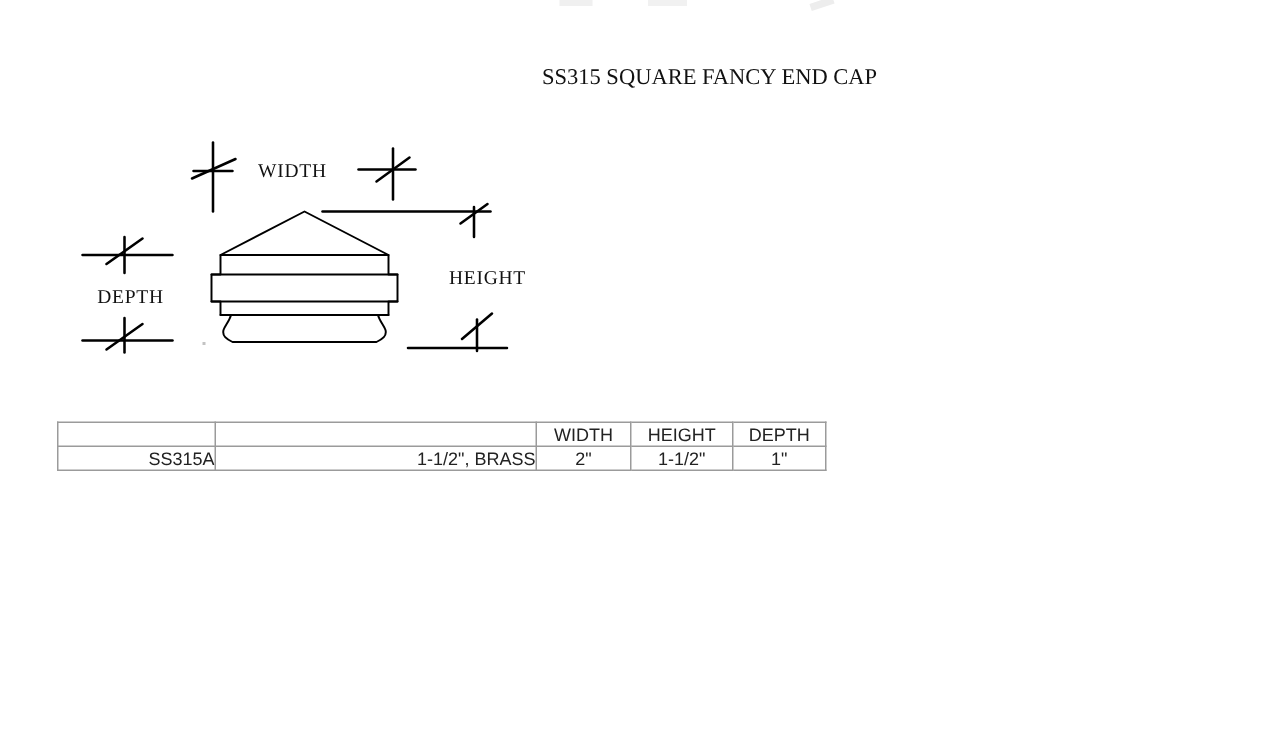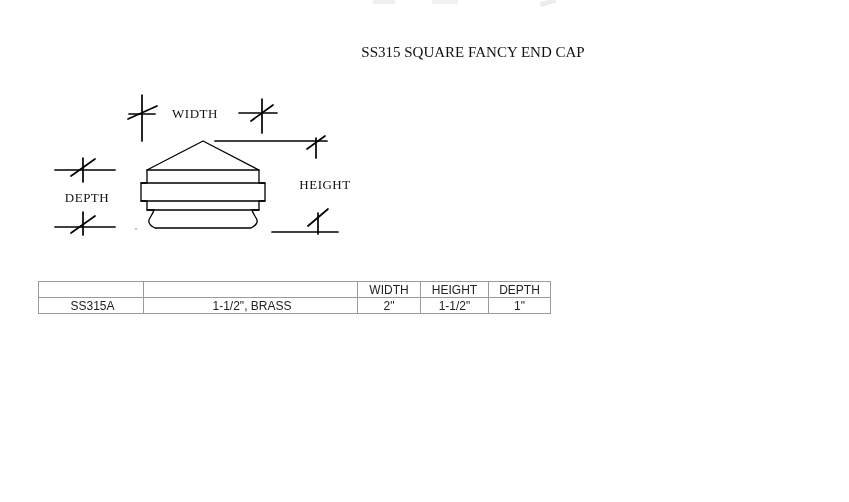--- a/index.html
+++ b/index.html
@@ -50,21 +50,21 @@
     table-layout: fixed;
   }
   table.spec td {
     border: 1px solid #9b9b9b;
     height: 15px;
     padding: 0;
     overflow: hidden;
     white-space: nowrap;
     vertical-align: middle;
   }
-  table.spec td.left { text-align: center; padding-left: 3px; }
+  table.spec td.left { text-align: right; padding-left: 3px; }
   table.spec td.center { text-align: center; }
 </style>
 </head>
 <body>
 
 <div id="page">
 
   <div class="artifact" style="left:373px; top:0; width:22px; height:4px; background:#f0f0f0;"></div>
   <div class="artifact" style="left:432px; top:0; width:26px; height:4px; background:#f1f1f1;"></div>
   <div class="artifact" style="left:540px; top:0; width:16px; height:5px; background:#ededed; transform:rotate(-18deg);"></div>

